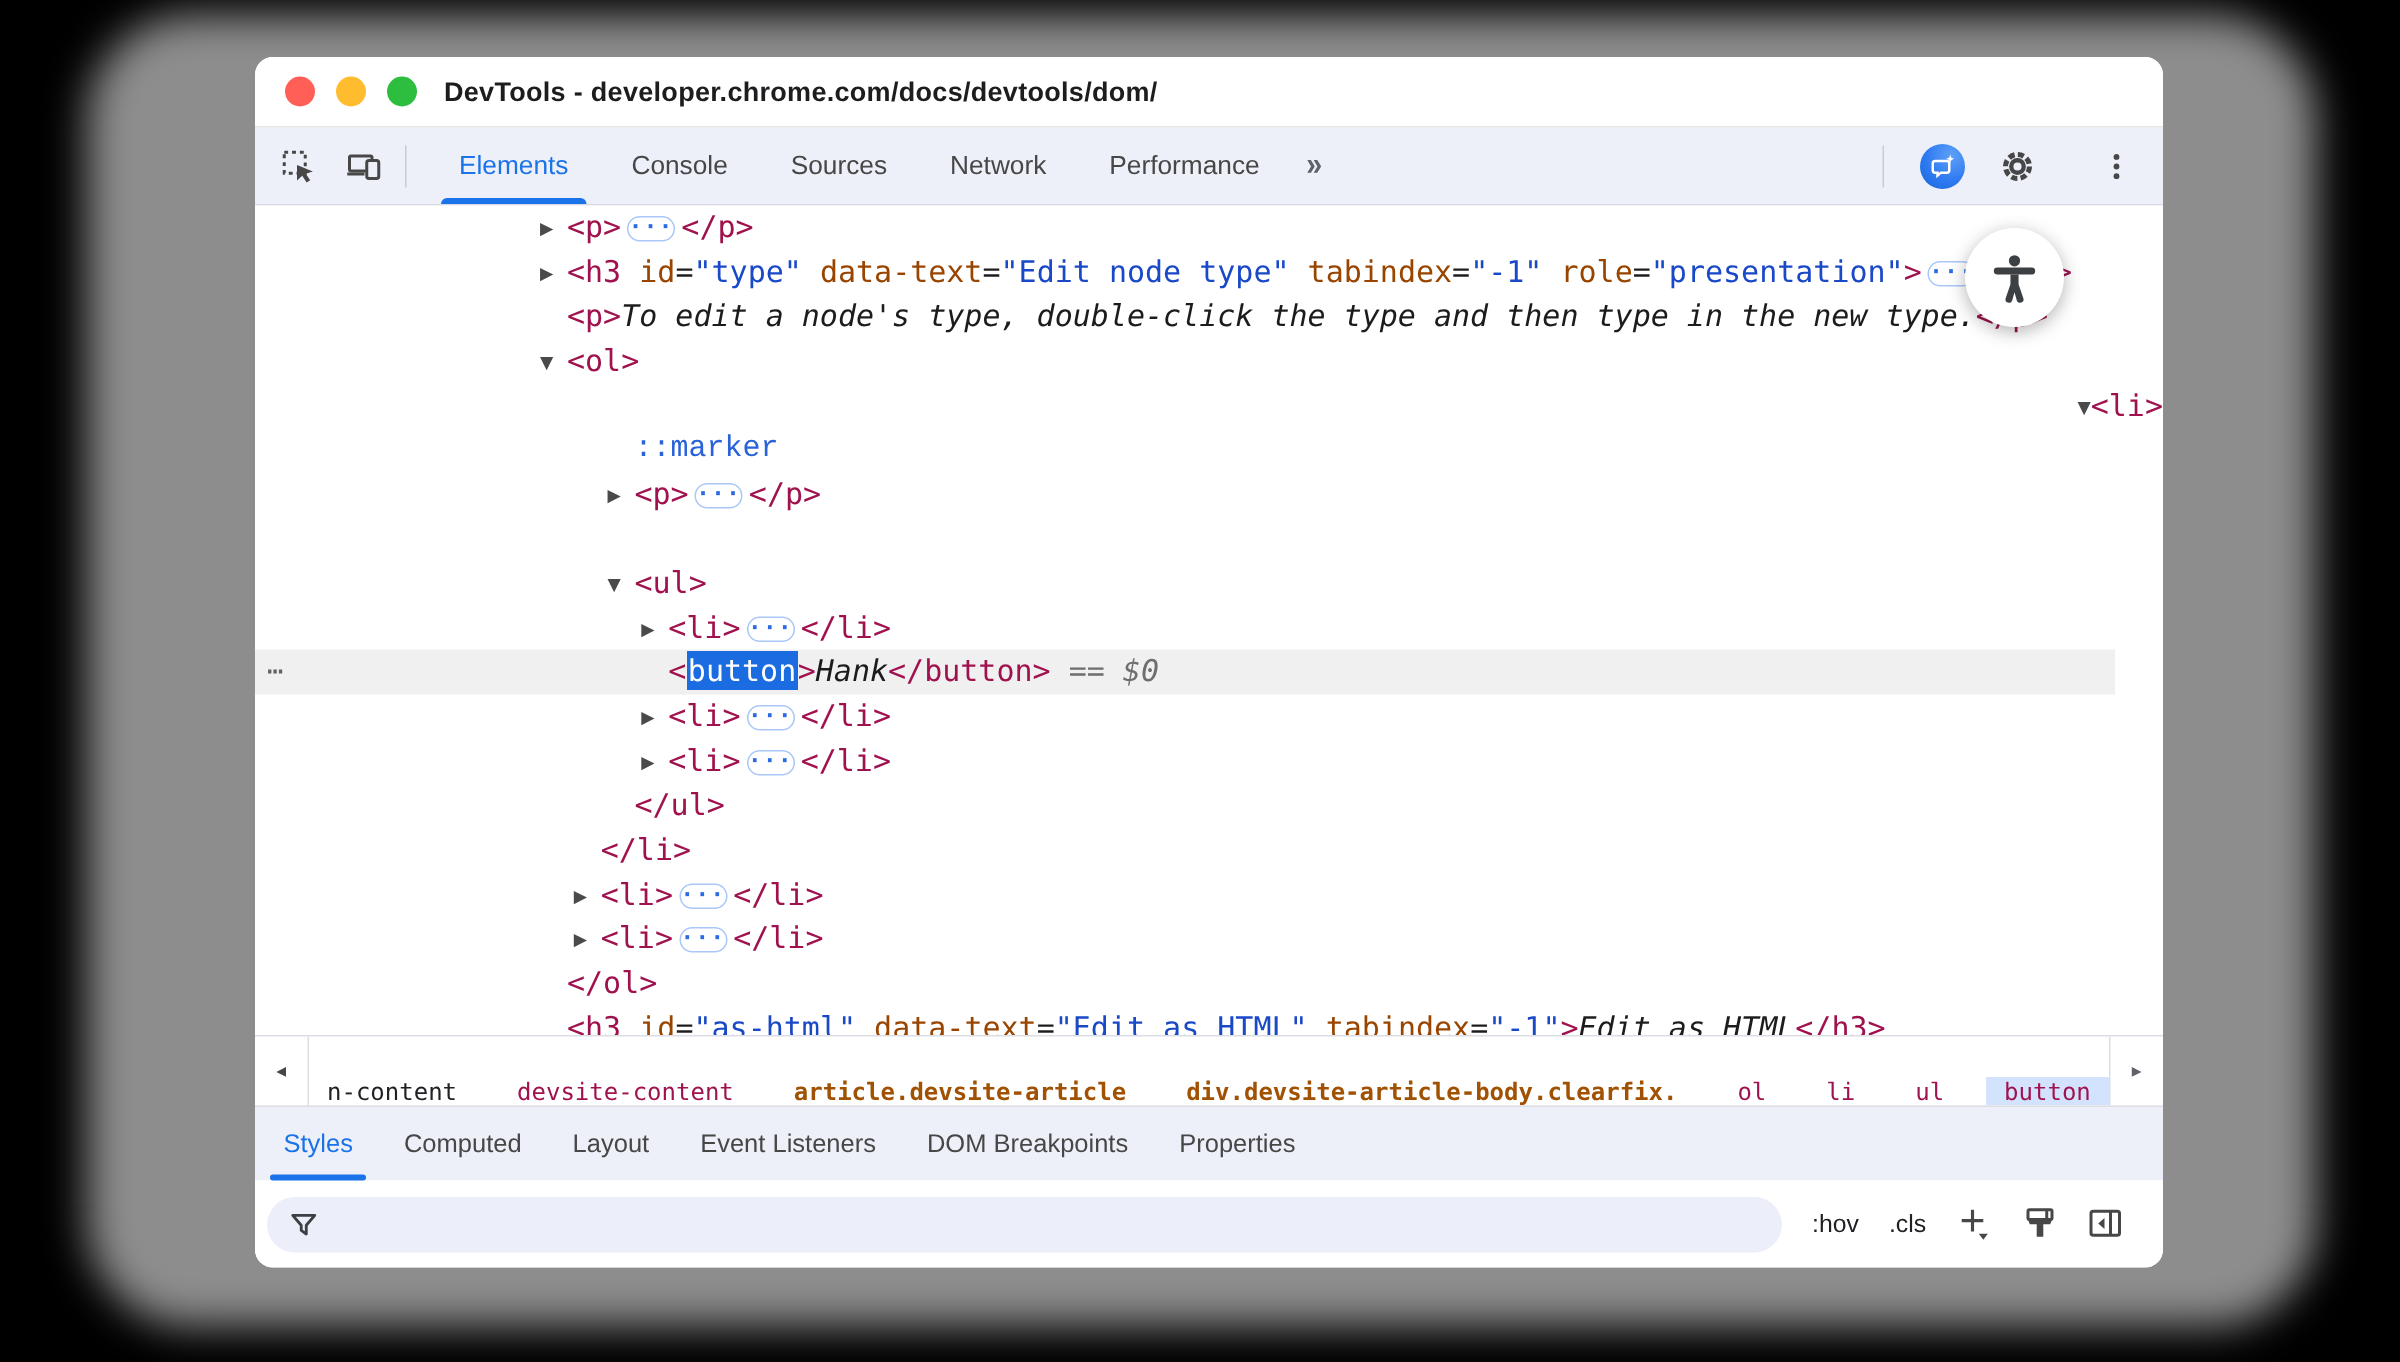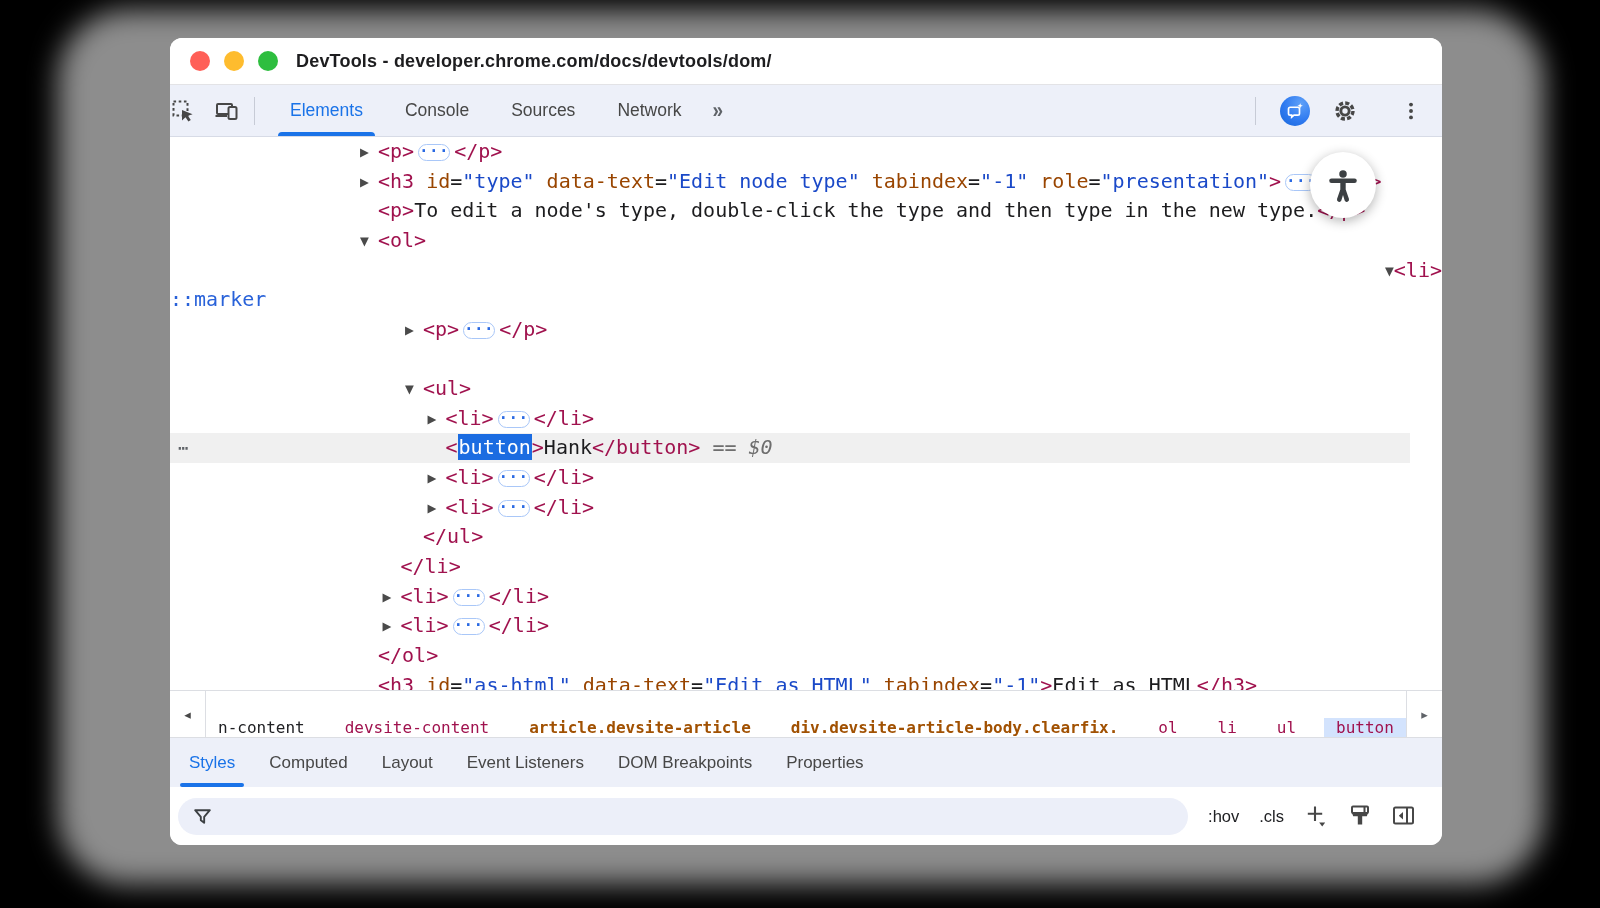--- a/index.html
+++ b/index.html
@@ -18,21 +18,21 @@
   
   .titlebar { height:47px; background:#fff; border-bottom:1px solid #e3e3e6;
               display:flex; align-items:center; position:relative; flex:none; }
   .lights { position:absolute; left:20px; top:13px; display:flex; gap:14px; }
   .light { width:20px; height:20px; border-radius:50%; }
   .light.red{ background:#ff5f57; } .light.yellow{ background:#febc2e; } .light.green{ background:#2ebe3f; }
   .wtitle { margin-left:126px; font-size:18px; font-weight:bold; color:#1d1d1f; letter-spacing:.2px; }
 
   
   .toolbar { height:52px; background:#edf0f9; border-bottom:1px solid #d7dbe6;
-             display:flex; align-items:center; flex:none; }
+             display:flex; align-items:center; padding-left:16px; flex:none; }
   .ticon { width:26px; height:26px; flex:none; display:flex; align-items:center; justify-content:center; }
   .ticon + .ticon { margin-left:18px; }
   .vdiv { width:1px; height:28px; background:#c7cbd6; margin:0 14px; flex:none; }
   .mtabs { display:flex; height:100%; }
   .mtab { position:relative; display:flex; align-items:center; padding:0 21px;
           font-size:17.5px; color:#474747; cursor:default; }
   .mtab.active { color:#1a73e8; }
   .mtab.active::after { content:""; position:absolute; left:9px; right:9px; bottom:0;
                         height:4px; background:#1a73e8; border-radius:4px 4px 0 0; }
   .moretabs { font-size:19px; font-weight:bold; color:#5f6368; letter-spacing:-1px;
@@ -47,21 +47,21 @@
           font-family:"DejaVu Sans Mono", monospace; font-size:20px; }
   .row { height:29.7px; line-height:29.7px; white-space:nowrap; position:relative; }
   .row.selected { background:#f0f0f0; margin-right:32px; }
   .rowdots { position:absolute; left:8px; top:0; color:#5f6368; font-size:18px; letter-spacing:1px; }
   .arrow { display:inline-block; width:18px; margin-left:-18px; font-size:11.5px;
            color:#4a4a4a; vertical-align:2px; font-family:"DejaVu Sans", sans-serif; }
   .tk-tag   { color:#a0124e; }
   .tk-attr  { color:#994500; }
   .tk-punct { color:#1c1c1e; }
   .tk-val   { color:#1a49c8; }
-  .tk-text  { color:#1c1c1e; }
+  .tk-text  { color:#1c1c1e;font-style:italic; }
   .tk-pseudo{ color:#2962d9; }
   .tk-eq    { color:#6e6e6e; }
   .tk-ref   { color:#6e6e6e; font-style:italic; }
   .tk-seltag{ background:#1b6ce1; color:#fff; padding:1px 1px; }
   .badge { display:inline-block; min-width:28px; height:17px; line-height:12px;
            border:1.5px solid #a9c7f8; border-radius:9px; color:#2b6ae3;
            font-size:15px; font-weight:bold; text-align:center; letter-spacing:1px;
            vertical-align:2px; margin:0 4px; background:#fff; }
   .a11y-cursor { position:absolute; left:1140px; top:15px; width:66px; height:66px;
                  border-radius:50%; background:#fff; z-index:5;
@@ -132,20 +132,21 @@
           <rect x="13.5" y="8" width="8" height="12" rx="1.5" fill="#edf0f9" stroke="#474747" stroke-width="2"></rect>
         </svg>
       </div>
       <div class="vdiv"></div>
 
       <div class="mtabs" id="main-tabs">
           <div class="mtab active">Elements</div>
           <div class="mtab">Console</div>
           <div class="mtab">Sources</div>
           <div class="mtab">Network</div>
+          <div class="mtab">Performance</div>
         </div>
       <div class="moretabs">»</div>
 
       <div class="tright">
         <div class="vdiv" style="margin:0 2px;"></div>
         <div class="ai-circle">
           <svg width="20" height="20" viewBox="0 0 24 24">
             <path d="M6.2 7.5 h9.2 a2 2 0 0 1 2 2 v5.4 a2 2 0 0 1 -2 2 h-4.6 l-2.8 2.4 v-2.4 h-1.8 a2 2 0 0 1 -2 -2 v-5.4 a2 2 0 0 1 2 -2 z" fill="none" stroke="#fff" stroke-width="2"></path>
             <path d="M18.2 2.6 l0.9 2.3 2.3 0.9 -2.3 0.9 -0.9 2.3 -0.9 -2.3 -2.3 -0.9 2.3 -0.9 z" fill="#fff"></path>
           </svg>
@@ -173,21 +174,21 @@
           <circle cx="12" cy="4.6" r="2.5" fill="#3c4043"></circle>
           <rect x="2.8" y="7.6" width="18.4" height="3.1" rx="1.55" fill="#3c4043"></rect>
           <path d="M10.2 10.7 h3.6 v4.3 l2.2 6.4 a1.55 1.55 0 0 1 -2.9 1 L12 18.6 l-1.1 3.8 a1.55 1.55 0 0 1 -2.9 -1 l2.2 -6.4 z" fill="#3c4043"></path>
         </svg>
       </div>
     <div class="row" style="padding-left: 208px;"><span class="arrow">▶</span><span class="tk-tag">&lt;p&gt;</span><span class="badge">···</span><span class="tk-tag">&lt;/p&gt;</span></div>
         <div class="row" style="padding-left: 208px;"><span class="arrow">▶</span><span class="tk-tag">&lt;h3</span><span class="tk-attr"> id</span><span class="tk-punct">=</span><span class="tk-val">"type"</span><span class="tk-attr"> data-text</span><span class="tk-punct">=</span><span class="tk-val">"Edit node type"</span><span class="tk-attr"> tabindex</span><span class="tk-punct">=</span><span class="tk-val">"-1"</span><span class="tk-attr"> role</span><span class="tk-punct">=</span><span class="tk-val">"presentation"</span><span class="tk-tag">&gt;</span><span class="badge">···</span><span class="tk-tag">&lt;/h3&gt;</span></div>
         <div class="row" style="padding-left: 208px;"><span class="tk-tag">&lt;p&gt;</span><span class="tk-text">To edit a node's type, double-click the type and then type in the new type.</span><span class="tk-tag">&lt;/p&gt;</span></div>
         <div class="row" style="padding-left: 208px;"><span class="arrow">▼</span><span class="tk-tag">&lt;ol&gt;</span></div>
         <div class="row" style="padding-left: 230.5px; text-align: right;"><span class="arrow">▼</span><span class="tk-tag">&lt;li&gt;</span></div>
-        <div class="row" style=""><span class="tk-pseudo">::marker</span></div>
+        <div class="row" style="padding-left: 253px; font-family: Liberation Mono, monospace;"><span class="tk-pseudo">::marker</span></div>
         <div class="row" style="padding-left: 253px;"><span class="arrow">▶</span><span class="tk-tag">&lt;p&gt;</span><span class="badge">···</span><span class="tk-tag">&lt;/p&gt;</span></div>
         <div class="row" style="padding-left: 253px; margin-top: 29px;"><span class="arrow">▼</span><span class="tk-tag">&lt;ul&gt;</span></div>
         <div class="row" style="padding-left: 275.5px;"><span class="arrow">▶</span><span class="tk-tag">&lt;li&gt;</span><span class="badge">···</span><span class="tk-tag">&lt;/li&gt;</span></div>
         <div class="row selected" style="padding-left: 275.5px;"><span class="rowdots">⋯</span><span class="tk-tag">&lt;</span><span class="tk-seltag">button</span><span class="tk-tag">&gt;</span><span class="tk-text">Hank</span><span class="tk-tag">&lt;/button&gt;</span><span class="tk-eq">  ==  </span><span class="tk-ref">$0</span></div>
         <div class="row" style="padding-left: 275.5px;"><span class="arrow">▶</span><span class="tk-tag">&lt;li&gt;</span><span class="badge">···</span><span class="tk-tag">&lt;/li&gt;</span></div>
         <div class="row" style="padding-left: 275.5px;"><span class="arrow">▶</span><span class="tk-tag">&lt;li&gt;</span><span class="badge">···</span><span class="tk-tag">&lt;/li&gt;</span></div>
         <div class="row" style="padding-left: 253px;"><span class="tk-tag">&lt;/ul&gt;</span></div>
         <div class="row" style="padding-left: 230.5px;"><span class="tk-tag">&lt;/li&gt;</span></div>
         <div class="row" style="padding-left: 230.5px;"><span class="arrow">▶</span><span class="tk-tag">&lt;li&gt;</span><span class="badge">···</span><span class="tk-tag">&lt;/li&gt;</span></div>
         <div class="row" style="padding-left: 230.5px;"><span class="arrow">▶</span><span class="tk-tag">&lt;li&gt;</span><span class="badge">···</span><span class="tk-tag">&lt;/li&gt;</span></div>

